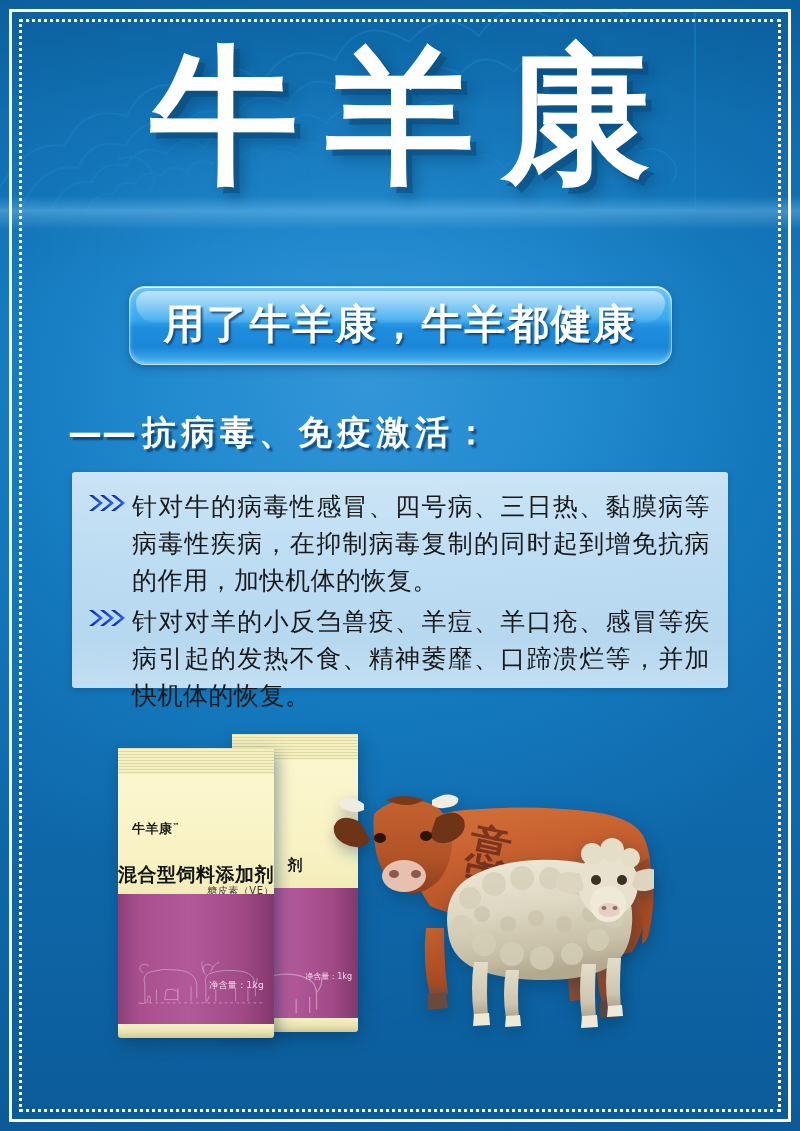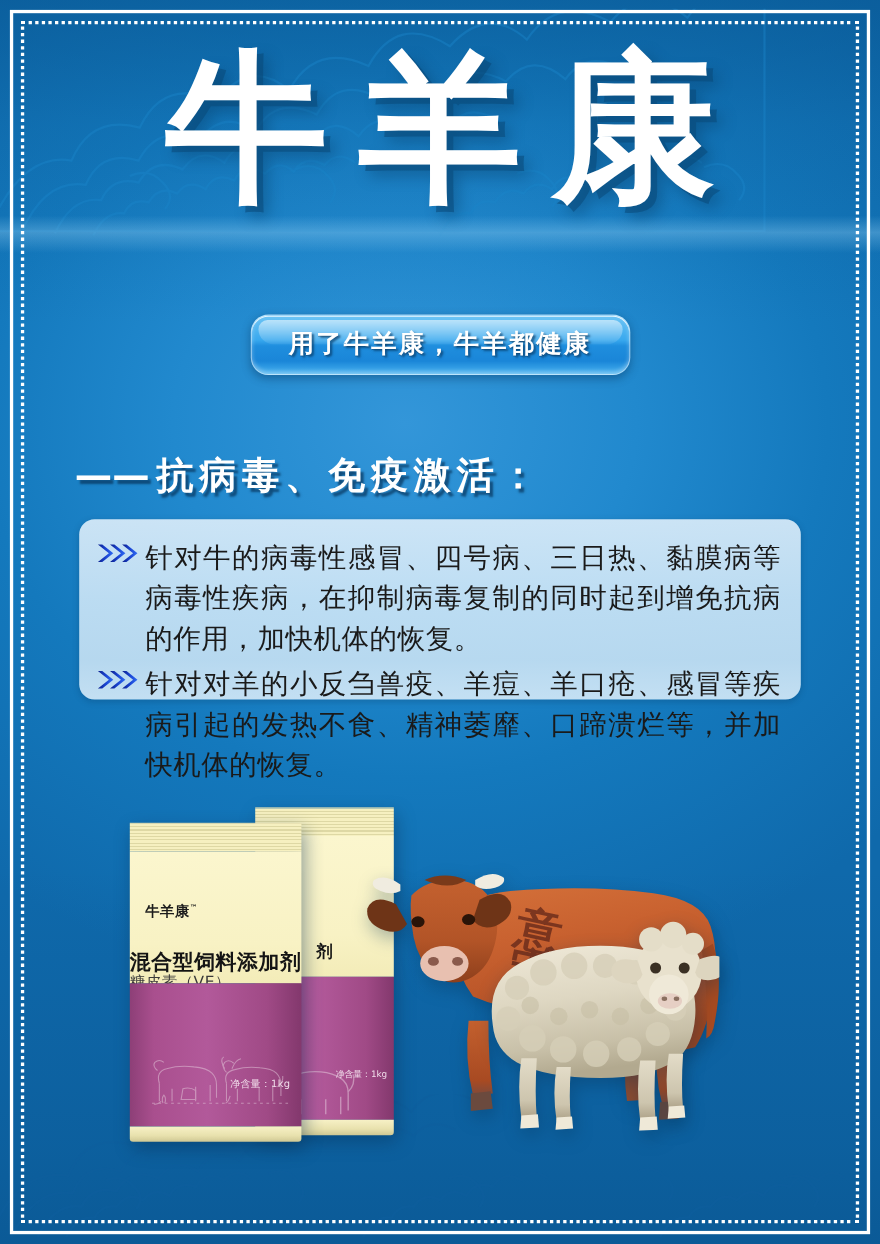--- a/index.html
+++ b/index.html
@@ -94,45 +94,45 @@
   }
   .pill::before {
     content:"";
     position:absolute; left:6px; right:6px; top:4px; height:42%;
     border-radius:12px 12px 20px 20px;
     background:linear-gradient(180deg, rgba(255,255,255,0.55), rgba(255,255,255,0.06));
     pointer-events:none;
   }
   .pill-text {
     position:relative;
-    font-size:23px; font-weight:900; color:#ffffff;
+    font-size:41px; font-weight:900; color:#ffffff;
     letter-spacing:2px;
     text-shadow:2px 2px 2px rgba(8,60,105,0.75), 0 1px 0 rgba(0,0,0,0.25);
     white-space:nowrap;
   }
 
   
   .section-heading {
     position:absolute; left:68px; top:410px;
     font-size:34px; font-weight:900; color:#ffffff;
     letter-spacing:5px;
     text-shadow:3px 3px 2px rgba(8,55,95,0.75);
     white-space:nowrap;
   }
   .section-heading .dash { letter-spacing:0; margin-right:6px; }
 
   
   .panel {
-    position:absolute; left:72px; top:472px; width:656px; height:164px;
+    position:absolute; left:72px; top:472px; width:656px; height:216px;
     background:linear-gradient(180deg,
         rgba(222,238,250,0.90) 0%,
         rgba(205,230,247,0.90) 45%,
         rgba(196,224,243,0.92) 78%,
         rgba(210,232,247,0.92) 100%);
-    border-radius:14px;
+    border-radius:3px;
     box-shadow:0 2px 6px rgba(8,55,95,0.28);
     padding:16px 18px 10px 16px;
   }
   .bullet {
     display:flex; align-items:flex-start;
     margin-bottom:4px;
   }
   .chev {
     flex:0 0 auto;
     width:44px; padding-top:5px;
@@ -191,22 +191,22 @@
     font-size:13px; font-weight:900; color:#1c1c1c; letter-spacing:0.5px;
   }
   .pk-logo sup { font-size:7px; vertical-align:super; }
   .pk-main {
     position:absolute; left:0; right:0; top:88px;
     text-align:center;
     font-size:19px; font-weight:900; color:#141414; letter-spacing:0.5px;
   }
   .pk-sub {
     position:absolute; left:0; right:0; top:110px;
-    text-align:left;
-    font-size:14px; color:#3a3a3a; letter-spacing:0.5px;
+    text-align:right;
+    font-size:10px; color:#3a3a3a; letter-spacing:0.5px;
   }
   .pk-main-back {
     position:absolute; left:0; right:0; top:96px;
     text-align:center;
     font-size:15px; font-weight:900; color:#141414;
   }
   .pk-weight {
     position:absolute; right:10px; bottom:32px;
     font-size:9px; color:#f0dcea; letter-spacing:0.3px;
   }

